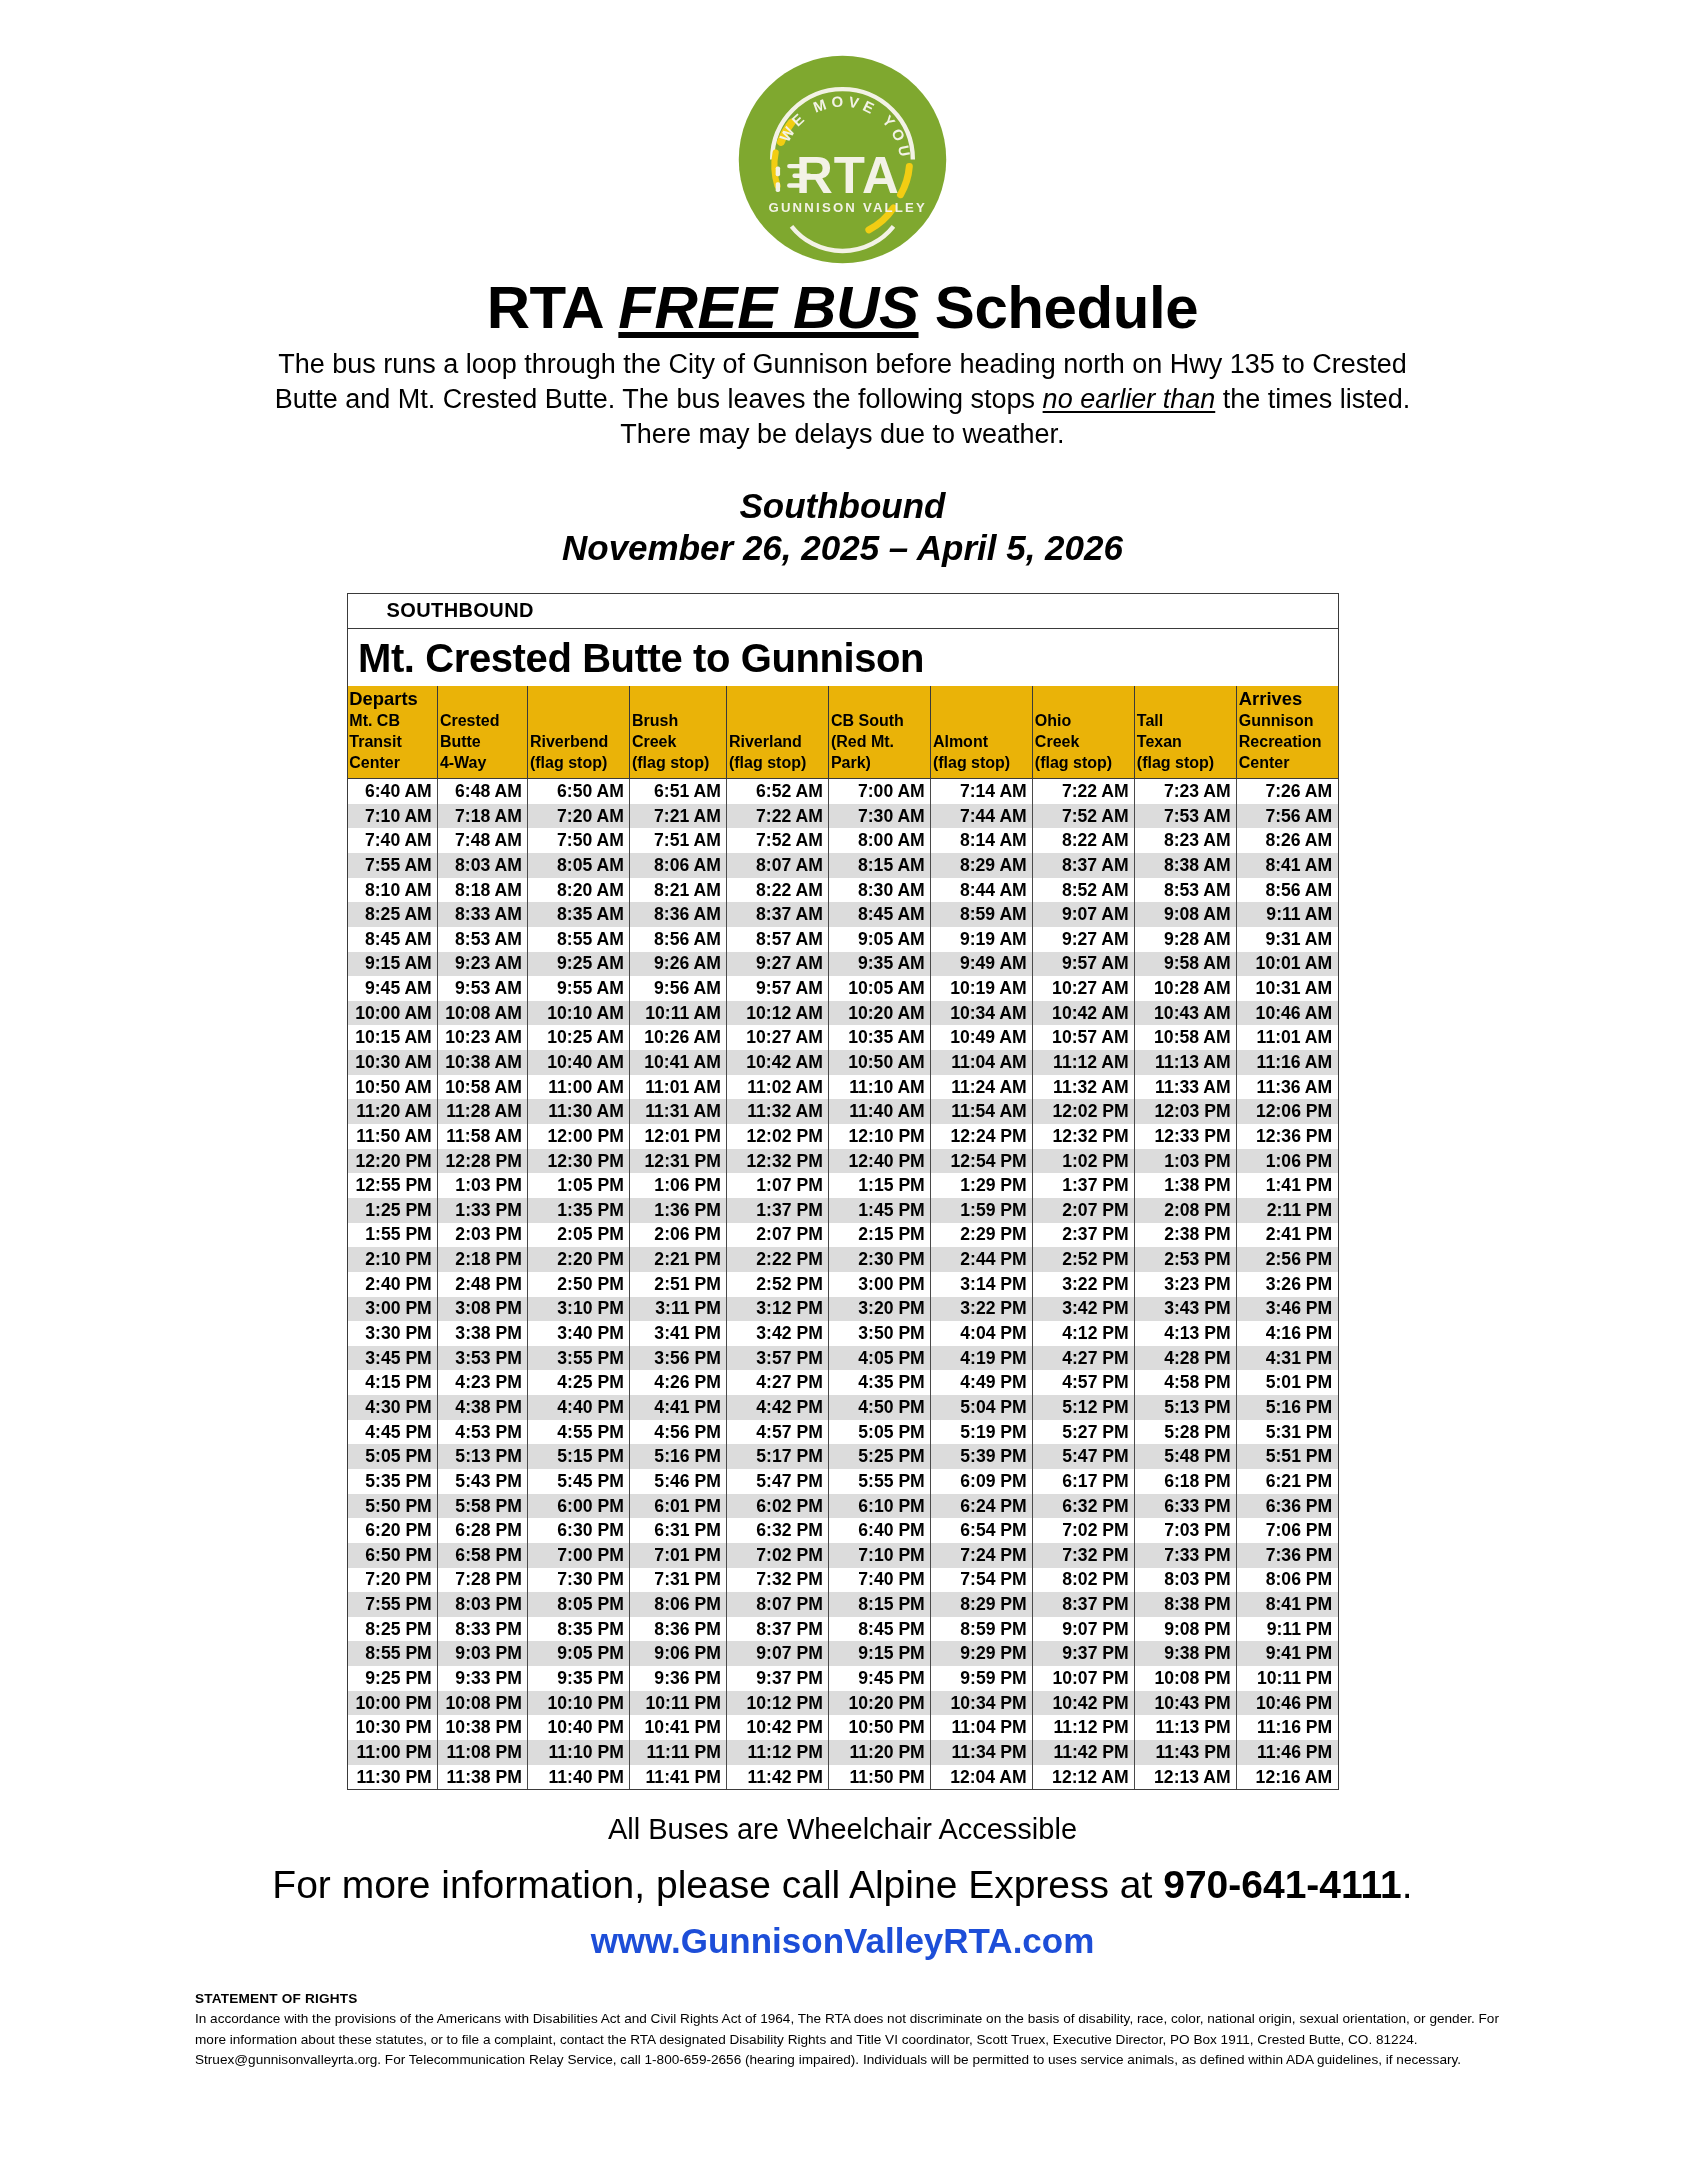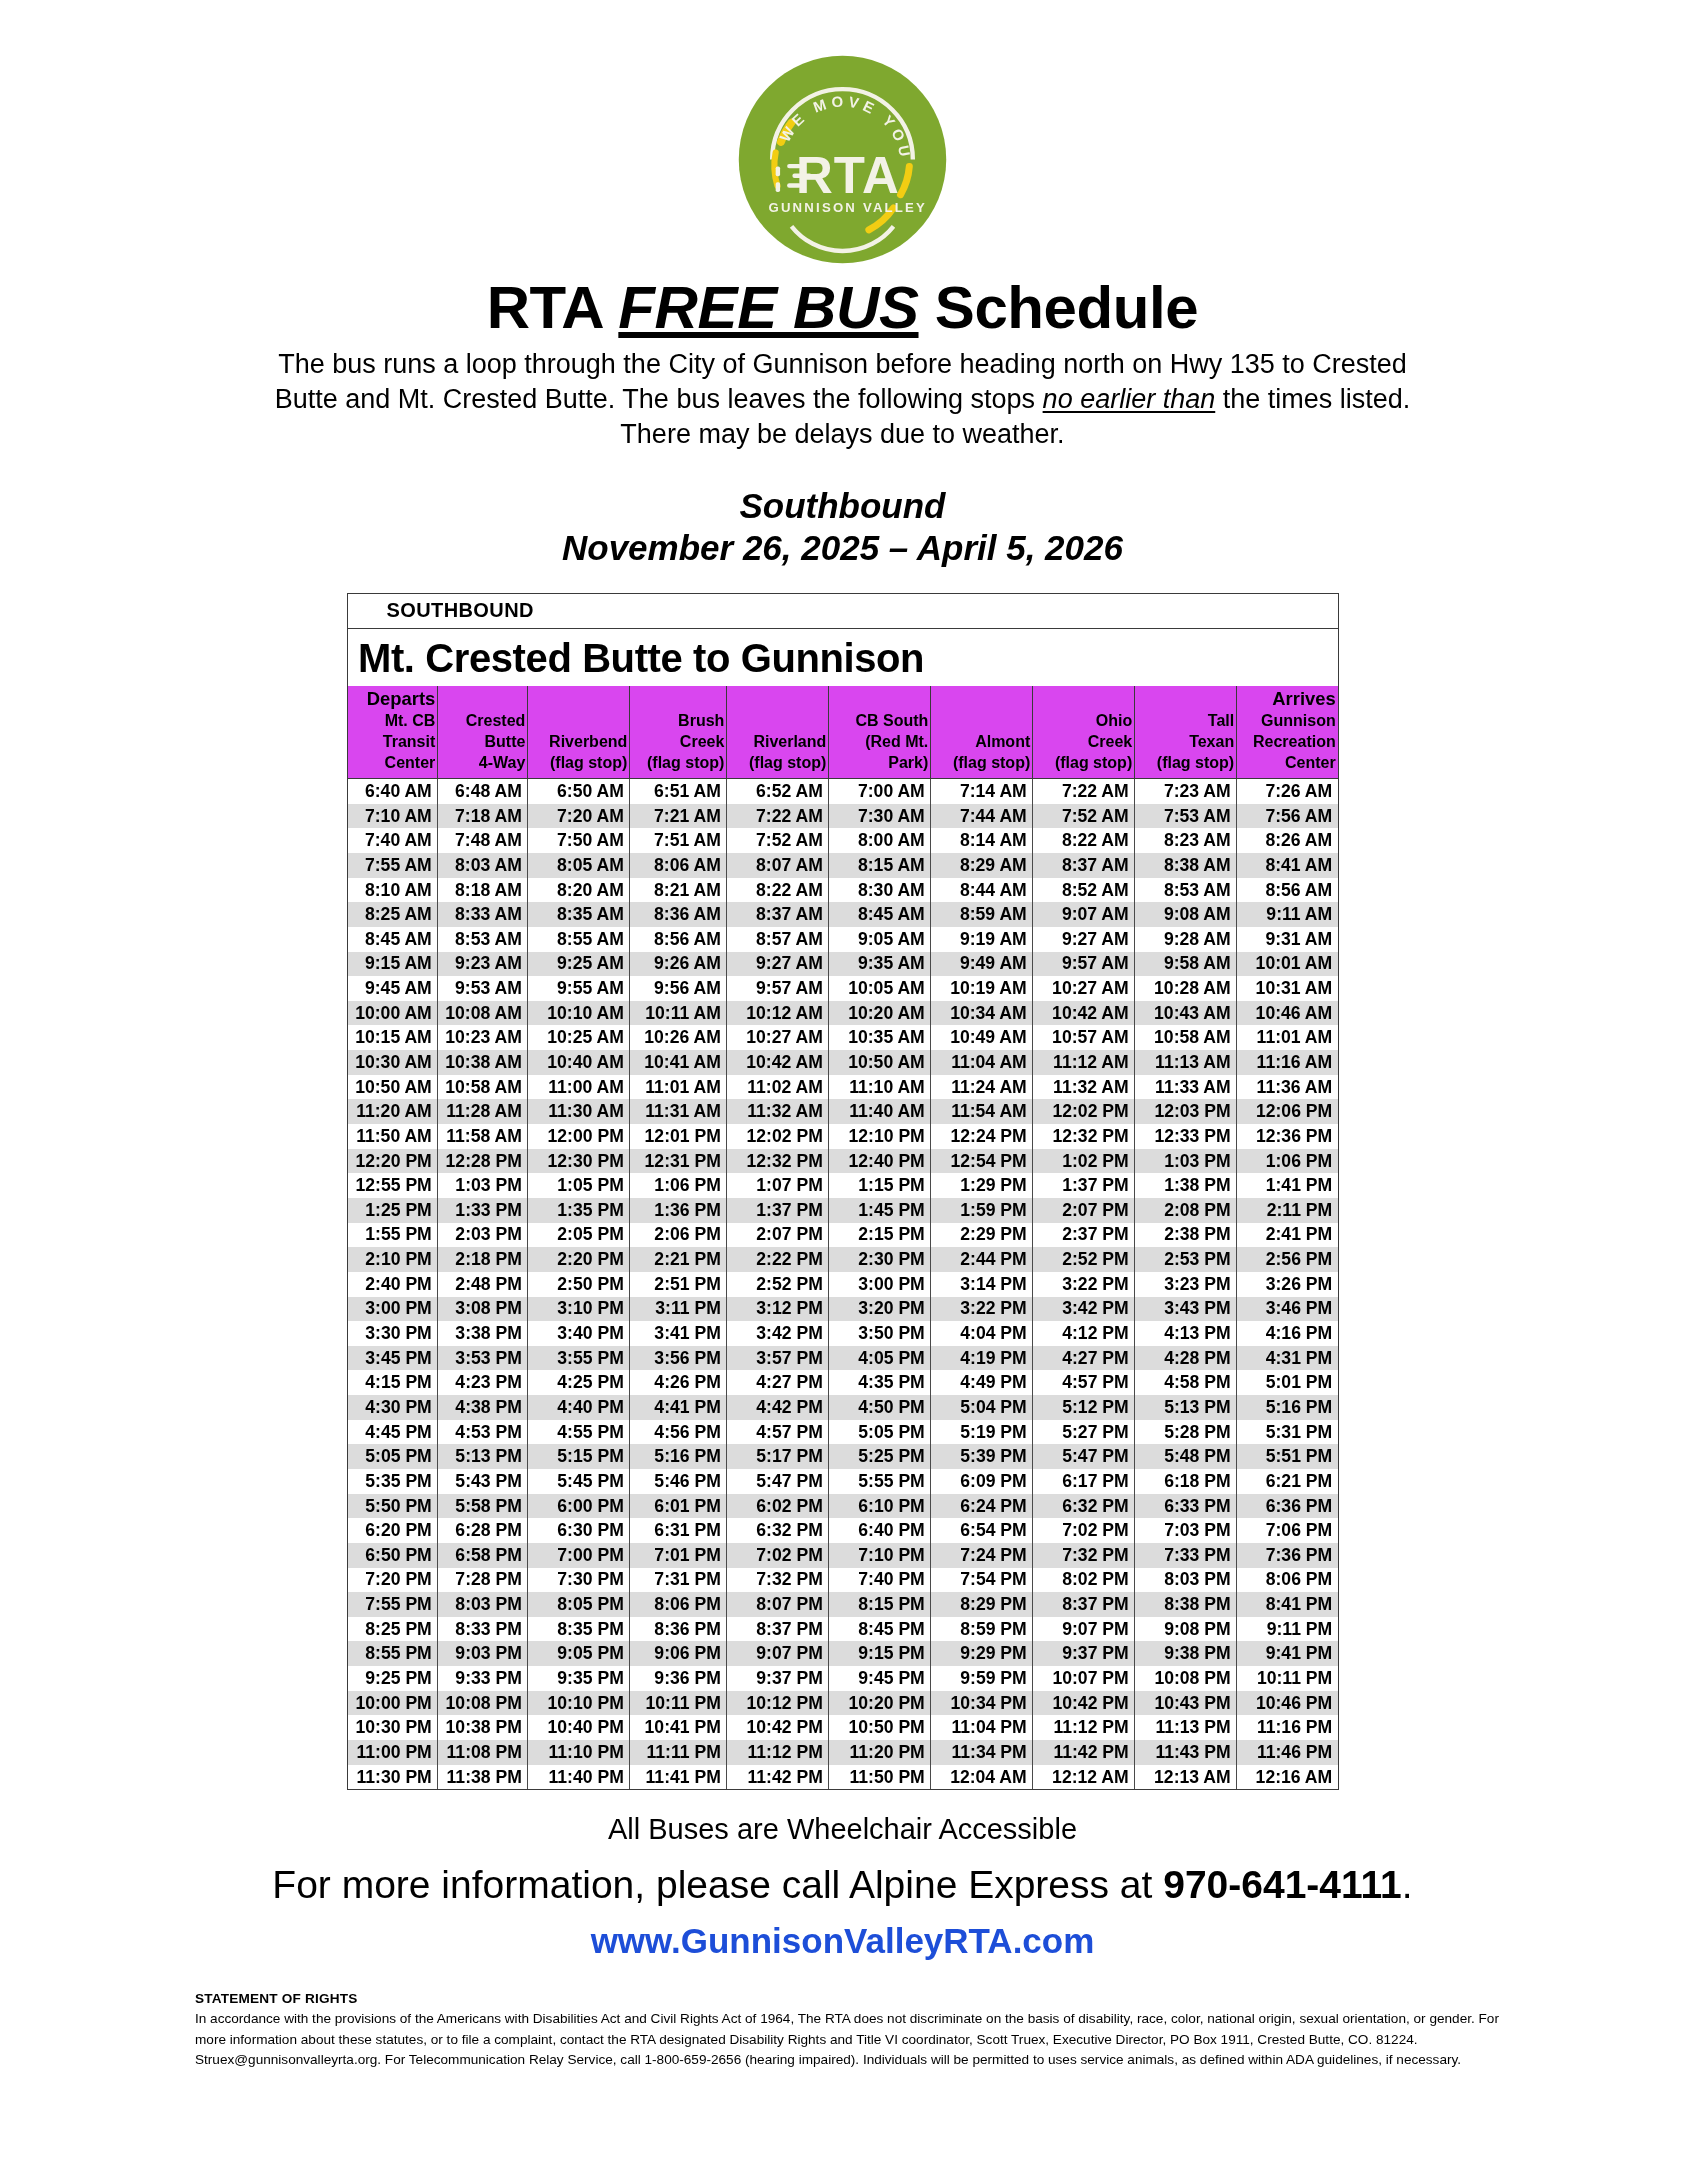--- a/index.html
+++ b/index.html
@@ -112,26 +112,26 @@
   table.sched col.c6 { width: 10.3%; }
   table.sched col.c7 { width: 10.3%; }
   table.sched col.c8 { width: 10.3%; }
   table.sched col.c9 { width: 10.2%; }
 
   table.sched th {
     font-weight: bold;
     font-size: 18.4px;
     line-height: 1.30;
     vertical-align: bottom;
-    text-align: right;
+    text-align: left;
     padding: 1.8px 1.8px 4.4px 1.8px;
     border-left: 1.1px solid #3a3a3a;
     border-right: 1.1px solid #3a3a3a;
     border-bottom: 1.6px solid #3a3a3a;
-    background: #d946ef;
+    background: #eab308;
   }
   table.sched th.first { border-left: none; }
   table.sched th.last  { border-right: none; }
   table.sched th .lead {
     display: block;
   }
   table.sched th .sub {
     display: block;
     font-size: 16px;
   }

